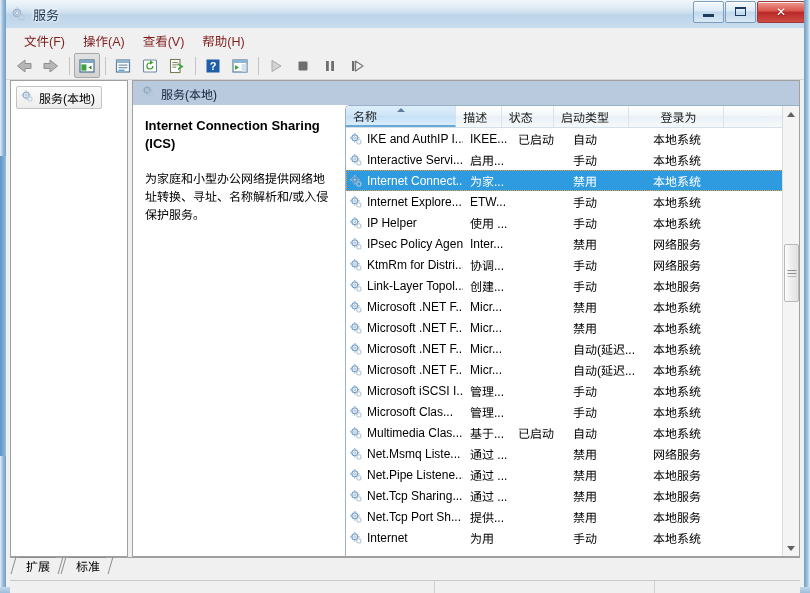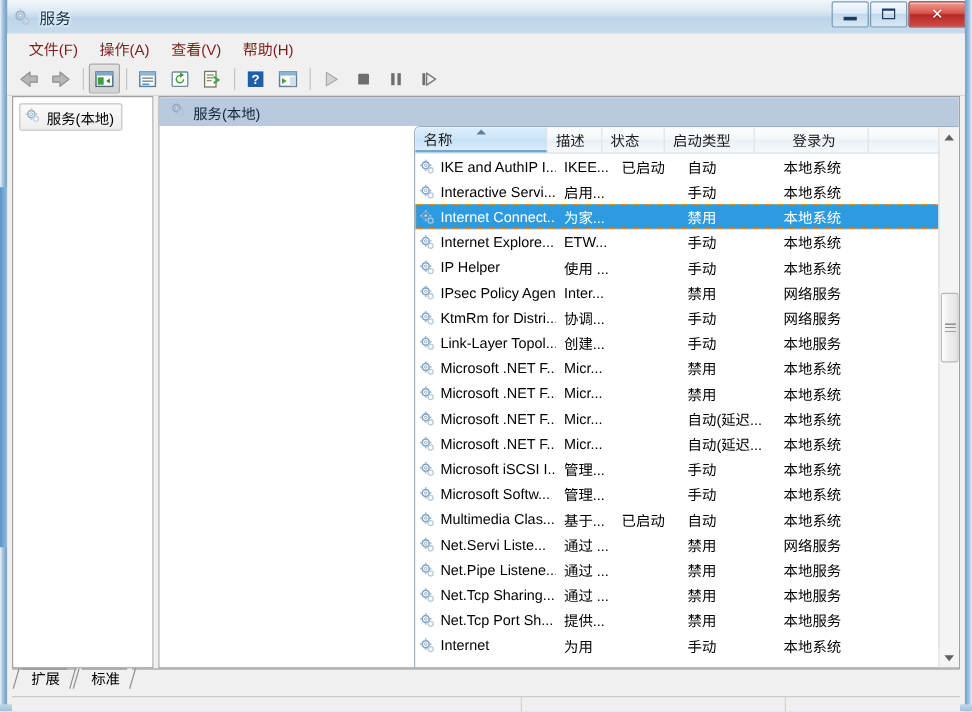--- a/index.html
+++ b/index.html
@@ -505,20 +505,22 @@
               </g>
               <circle cx="11.4" cy="11.4" r="2.4" fill="none" stroke="#b4c5d4" stroke-width="1.2"></circle>
             </svg>
           </span>
           <span class="rp-header-text">服务(本地)</span>
         </div>
 
         <div class="rp-body">
 
           <div class="detail-col">
+            <div class="detail-title">Internet Connection Sharing (ICS)</div>
+            <div class="detail-body">为家庭和小型办公网络提供网络地址转换、寻址、名称解析和/或入侵保护服务。</div>
           </div>
 
           <div class="list-wrap">
             <div class="list-header" id="list-header">
                 <div class="hcell sorted" style="width: 117px;">
                   <span class="sort-arrow"></span>
                   <span>名称</span>
                 </div>
                 <div class="hcell" style="width: 48px;">
                   <span>描述</span>
@@ -803,21 +805,21 @@
                       <svg width="14" height="14" viewBox="0 0 16 16" class="gear">
                         <circle cx="6.6" cy="6.6" r="3.3" fill="none" stroke="#7fa3c4" stroke-width="1.5"></circle>
                         <circle cx="6.6" cy="6.6" r="1.2" fill="#ffffff" stroke="#7fa3c4" stroke-width=".8"></circle>
                         <rect x="5.8" y="1.1" width="1.6" height="1.8" fill="#9fc0da"></rect>
                         <rect x="5.8" y="10.3" width="1.6" height="1.8" fill="#9fc0da"></rect>
                         <rect x="1.1" y="5.8" width="1.8" height="1.6" fill="#9fc0da"></rect>
                         <rect x="10.3" y="5.8" width="1.8" height="1.6" fill="#9fc0da"></rect>
                         <circle cx="11.3" cy="11.3" r="2.4" fill="none" stroke="#b3c8da" stroke-width="1.2"></circle>
                       </svg>
                     </span>
-                    <span>Microsoft Softw...</span>
+                    <span>Microsoft Clas...</span>
                   </div>
                   <div class="cell" style="width: 48px;">管理...</div>
                   <div class="cell" style="width: 55px;"></div>
                   <div class="cell" style="width: 80px;">手动</div>
                   <div class="cell" style="width: 75px;">本地系统</div>
                 </div>
                 <div class="row">
                   <div class="cell name" style="width: 117px;">
                     <span style="display: inline-flex;">
                       <svg width="14" height="14" viewBox="0 0 16 16" class="gear">
@@ -843,21 +845,21 @@
                       <svg width="14" height="14" viewBox="0 0 16 16" class="gear">
                         <circle cx="6.6" cy="6.6" r="3.3" fill="none" stroke="#7fa3c4" stroke-width="1.5"></circle>
                         <circle cx="6.6" cy="6.6" r="1.2" fill="#ffffff" stroke="#7fa3c4" stroke-width=".8"></circle>
                         <rect x="5.8" y="1.1" width="1.6" height="1.8" fill="#9fc0da"></rect>
                         <rect x="5.8" y="10.3" width="1.6" height="1.8" fill="#9fc0da"></rect>
                         <rect x="1.1" y="5.8" width="1.8" height="1.6" fill="#9fc0da"></rect>
                         <rect x="10.3" y="5.8" width="1.8" height="1.6" fill="#9fc0da"></rect>
                         <circle cx="11.3" cy="11.3" r="2.4" fill="none" stroke="#b3c8da" stroke-width="1.2"></circle>
                       </svg>
                     </span>
-                    <span>Net.Servi Liste...</span>
+                    <span>Net.Msmq Liste...</span>
                   </div>
                   <div class="cell" style="width: 48px;">通过 ...</div>
                   <div class="cell" style="width: 55px;"></div>
                   <div class="cell" style="width: 80px;">禁用</div>
                   <div class="cell" style="width: 75px;">网络服务</div>
                 </div>
                 <div class="row">
                   <div class="cell name" style="width: 117px;">
                     <span style="display: inline-flex;">
                       <svg width="14" height="14" viewBox="0 0 16 16" class="gear">

